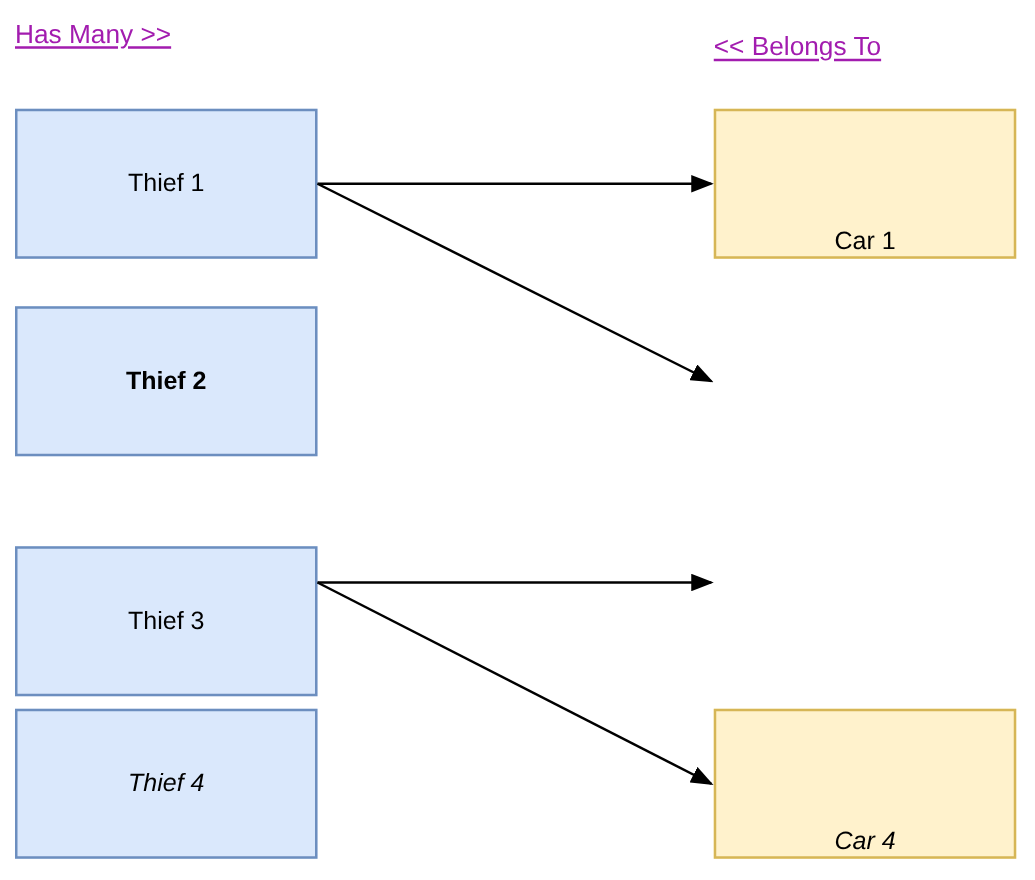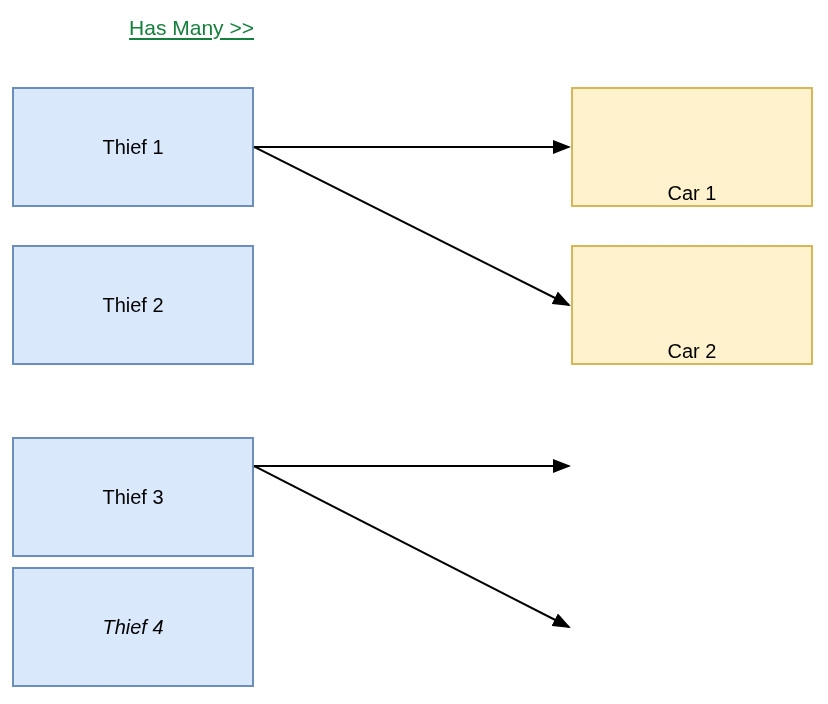--- a/index.html
+++ b/index.html
@@ -11,23 +11,23 @@
   .canvas {
     position: relative;
     width: 828px;
     height: 704px;
     background: #ffffff;
     overflow: hidden;
   }
   .heading {
     position: absolute;
     width: 242px;
-    text-align: right;
+    text-align: left;
     font-size: 21px;
-    color: #15803d;
+    color: #a21caf;
     text-decoration: underline;
     text-underline-offset: 3px;
     white-space: nowrap;
   }
   .heading-left  { left: 12px;  top: 16px; }
   .heading-right { left: 571px; top: 26px; }
 
   .box {
     position: absolute;
     width: 242px;
@@ -45,59 +45,60 @@
     background: var(--thief-fill, #dae8fc);
     border-color: var(--thief-border, #6c8ebf);
   }
   .car-box {
     left: 571px;
     background: var(--car-fill, #fff2cc);
     border-color: var(--car-border, #d6b656);
     align-items: flex-end;
   }
   .r0 { top: 87px; }
-  .r1 { top: 245px; }
+  .r1 { top: 245px; font-weight: bold; }
   .r2 { top: 406px; margin-top: 31px; }
   .r3 { top: 567px; font-style: italic; }
 
   .arrow-layer {
     position: absolute;
     left: 0;
     top: 0;
     width: 828px;
     height: 704px;
     pointer-events: none;
   }
 </style>
 </head>
 <body>
 
 <div class="canvas">
 
   <div class="heading heading-left">Has Many &gt;&gt;</div>
 
+  <div class="heading heading-right">&lt;&lt; Belongs To</div>
 
   <div class="box thief-box r0">
     <span class="box-label">Thief 1</span>
   </div>
   <div class="box thief-box r1">
     <span class="box-label">Thief 2</span>
   </div>
   <div class="box thief-box r2">
     <span class="box-label">Thief 3</span>
   </div>
   <div class="box thief-box r3">
     <span class="box-label">Thief 4</span>
   </div>
 
   <div class="box car-box r0">
     <span class="box-label">Car 1</span>
   </div>
-  <div class="box car-box r1">
-    <span class="box-label">Car 2</span>
+  <div class="box car-box r3">
+    <span class="box-label">Car 4</span>
   </div>
 
   <svg class="arrow-layer" width="828" height="704" viewBox="0 0 828 704" xmlns="http://www.w3.org/2000/svg">
     <defs>
       <marker id="arrowhead" markerUnits="userSpaceOnUse" markerWidth="18" markerHeight="14" refX="16" refY="7" orient="auto">
         <path d="M0,0 L18,7 L0,14 Z" fill="#000000"></path>
       </marker>
     </defs>
   <line x1="254" y1="147" x2="569" y2="147" stroke="#000000" stroke-width="2" marker-end="url(#arrowhead)"></line>
       <line x1="254" y1="147" x2="569" y2="305" stroke="#000000" stroke-width="2" marker-end="url(#arrowhead)"></line>

